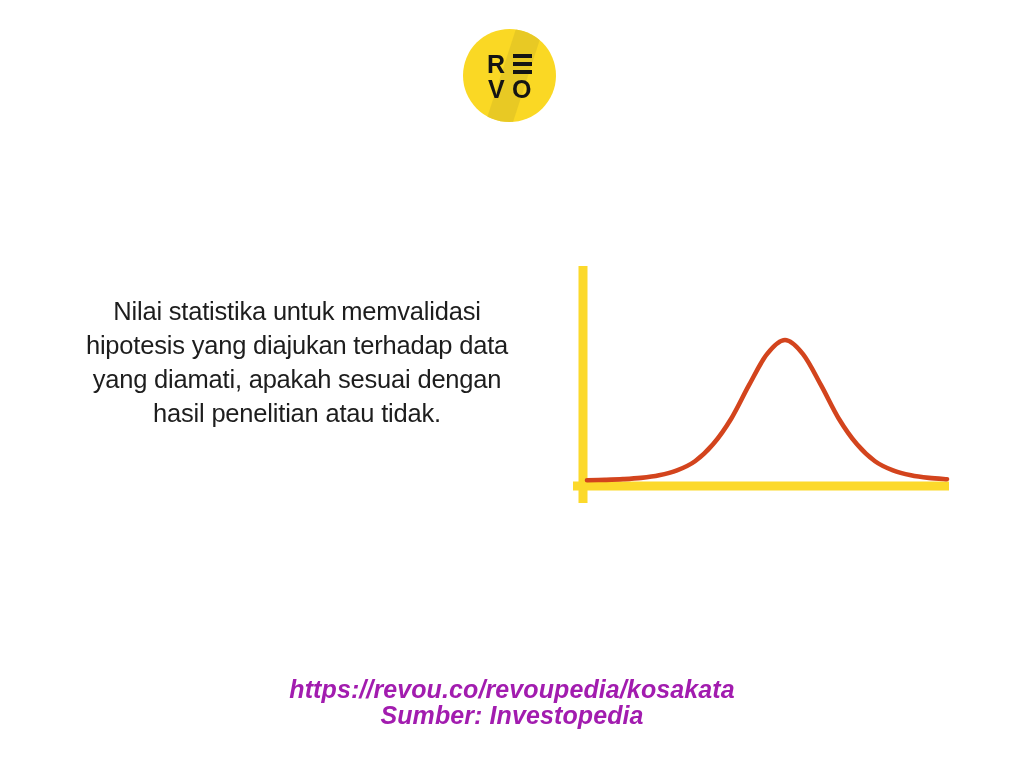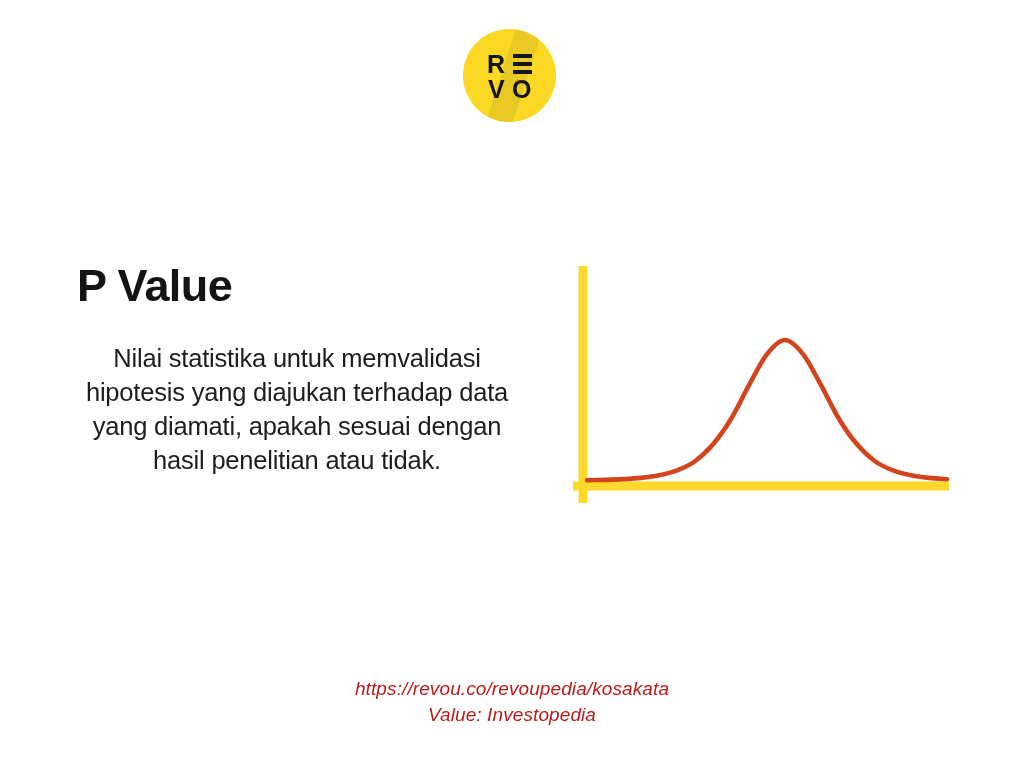--- a/index.html
+++ b/index.html
@@ -114,55 +114,55 @@
   .footer {
     position: absolute;
     left: 0;
     top: 676px;
     width: 1024px;
     text-align: center;
   }
   .footer-line {
     font-family: "Liberation Sans", sans-serif;
     font-style: italic;
-    font-size: 19px;
+    font-size: 25px;
     line-height: 26px;
-    color: #b91c1c;
+    color: #a21caf;
     letter-spacing: 0.1px;
+    font-weight: bold;
   }
 </style>
 </head>
 <body>
 
 <div class="brand-logo">
   <div class="swoosh"></div>
   <div class="logo-grid">
     <span class="logo-letter r">R</span>
     <span class="logo-e">
         <i></i>
         <i></i>
         <i></i>
       </span>
     <span class="logo-letter v">V</span>
     <span class="logo-letter o">O</span>
   </div>
 </div>
 
 <div class="copy">
-  <h1 class="page-title">P Value</h1>
   <p class="page-desc">Nilai statistika untuk memvalidasi hipotesis yang diajukan terhadap data yang diamati, apakah sesuai dengan hasil penelitian atau tidak.</p>
 </div>
 
 <div class="chart">
   <svg width="400" height="250" viewBox="0 0 400 250">
 
     <line x1="18" y1="11" x2="18" y2="248" stroke="#FCD92B" stroke-width="9" stroke-linecap="butt"></line>
 
     <line x1="8" y1="231" x2="384" y2="231" stroke="#FCD92B" stroke-width="9" stroke-linecap="butt"></line>
 
     <path fill="none" stroke="#D3441D" stroke-width="4.6" stroke-linecap="round" stroke-linejoin="round" d="M 22.00,225.29 C 25.00,225.22 34.00,225.06 40.00,224.87 C 46.00,224.68 52.00,224.50 58.00,224.17 C 64.00,223.84 70.00,223.53 76.00,222.90 C 82.00,222.26 88.00,221.61 94.00,220.36 C 100.00,219.11 106.00,217.78 112.00,215.43 C 118.00,213.08 124.00,210.61 130.00,206.26 C 136.00,201.91 142.00,196.39 148.00,189.34 C 154.00,182.29 160.00,173.83 166.00,163.96 C 172.00,154.09 178.00,140.93 184.00,130.12 C 190.00,119.31 196.00,106.62 202.00,99.10 C 208.00,91.58 214.00,85.00 220.00,85.00 C 226.00,85.00 232.00,91.58 238.00,99.10 C 244.00,106.62 250.00,119.31 256.00,130.12 C 262.00,140.93 268.00,154.09 274.00,163.96 C 280.00,173.83 286.00,182.29 292.00,189.34 C 298.00,196.39 304.00,201.91 310.00,206.26 C 316.00,210.61 322.00,213.08 328.00,215.43 C 334.00,217.78 340.00,219.11 346.00,220.36 C 352.00,221.61 358.00,222.26 364.00,222.90 C 370.00,223.53 379.00,223.96 382.00,224.17"></path>
   </svg>
 </div>
 
 <div class="footer">
   <div class="footer-line">https://revou.co/revoupedia/kosakata</div>
-  <div class="footer-line">Value: Investopedia</div>
+  <div class="footer-line">Sumber: Investopedia</div>
 </div>
 
 </body></html>

